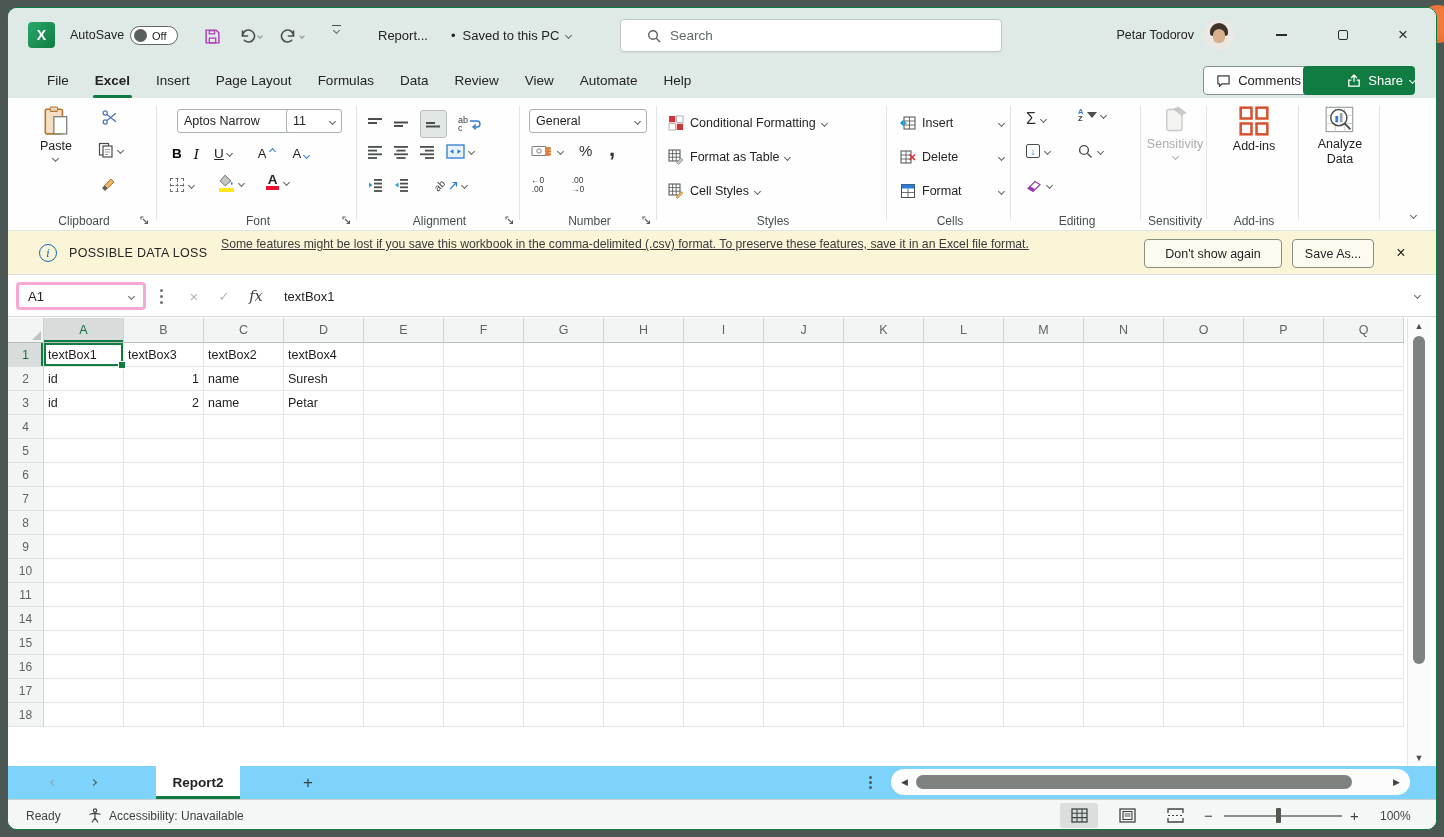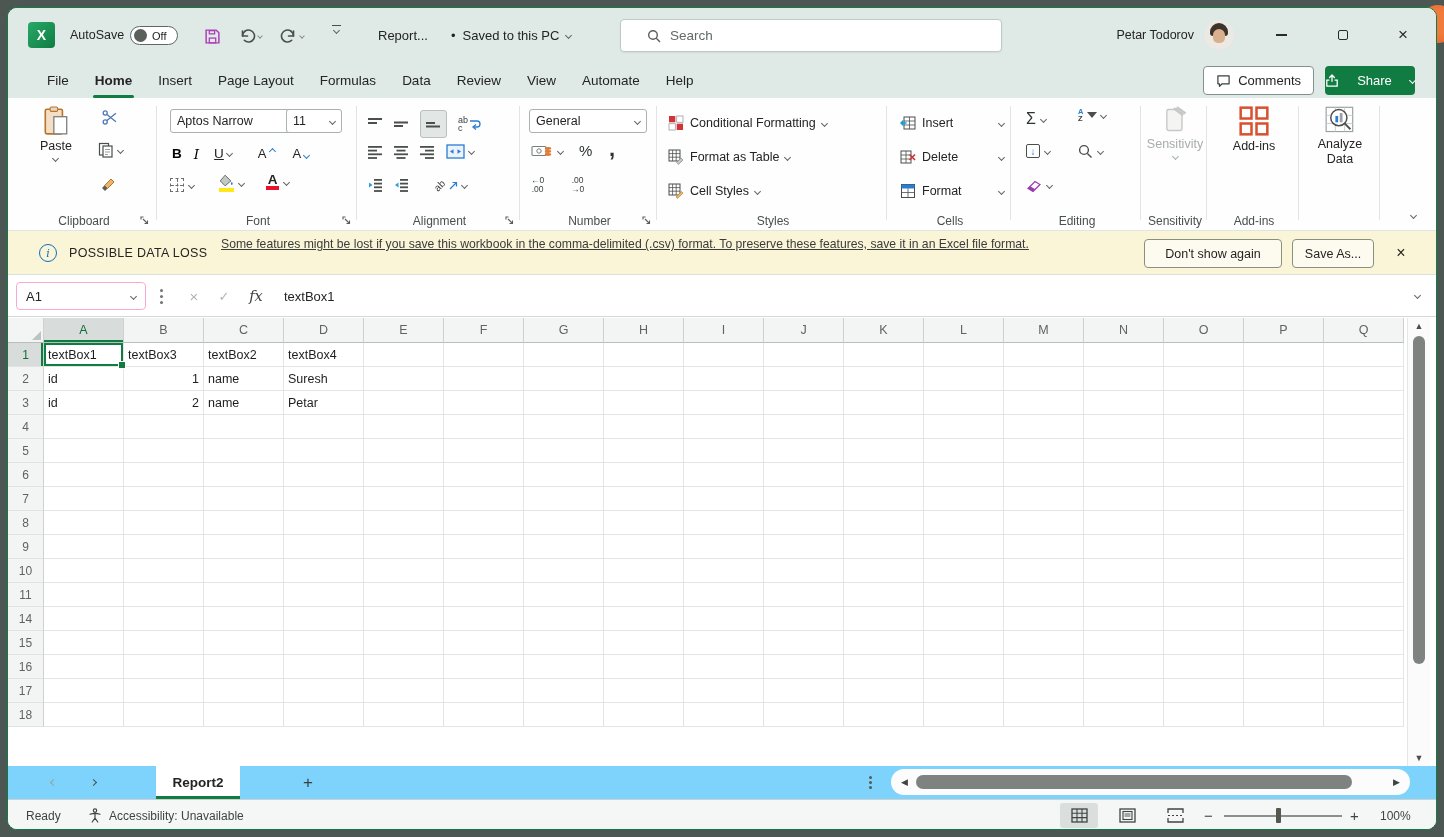--- a/index.html
+++ b/index.html
@@ -37,21 +37,21 @@
   .wc .box{width:10px;height:10px;border:1.4px solid #2A2A2A;border-radius:2px}
   .wc.close{font-size:17px;font-weight:300}
 
   
   .tabrow{position:absolute;left:0;top:54px;right:0;height:36px;background:#DFE9E5;display:flex}
   .rtabs{display:flex;margin-left:26px}
   .rtab{position:relative;height:36px;display:flex;align-items:center;padding:0 13px;font-size:13.5px;color:#242424}
   .rtab.active{font-weight:bold}
   .rtab.active::after{content:"";position:absolute;left:11px;right:11px;bottom:0;height:3px;border-radius:2px;background:#107C41}
   .commentsbtn{position:absolute;right:122px;top:4px;height:29px;padding:0 12px;background:#fff;border:1px solid #84928D;border-radius:4px;display:flex;align-items:center;gap:7px;font-size:13px;color:#242424}
-  .sharebtn{position:absolute;right:21px;top:4px;height:29px;width:90px;background:#107C41;border-radius:4px;display:flex;align-items:center;justify-content:space-between;gap:7px;font-size:13px;color:#fff}
+  .sharebtn{position:absolute;right:21px;top:4px;height:29px;width:112px;background:#107C41;border-radius:4px;display:flex;align-items:center;justify-content:flex-end;gap:7px;font-size:13px;color:#fff}
   .sharebtn .cv{border-color:#fff}
 
   
   .ribbon{position:absolute;left:0;top:90px;right:0;height:133px;background:#FDFEFD;border-bottom:1px solid #E0E4E2}
   .rgroup{position:absolute;top:0;height:133px}
   .glabel{position:absolute;bottom:3px;left:0;right:0;text-align:center;font-size:12px;color:#494F4C}
   .launcher{position:absolute;bottom:5px;right:4px}
   .gdiv{position:absolute;top:8px;bottom:10px;width:1px;background:#E2E5E4}
   .rrow{position:absolute;display:flex;align-items:center}
   .bigbtn{position:absolute;top:8px;display:flex;flex-direction:column;align-items:center;gap:3px;font-size:12.5px;color:#242424}
@@ -82,21 +82,21 @@
   
   .warnbar{position:absolute;left:0;top:223px;right:0;height:44px;background:#FBF5D8;border-bottom:1px solid #DCDFDB;display:flex;align-items:center}
   .infoc{position:absolute;left:31px;top:13px;width:18px;height:18px;border:1.5px solid #0F6CBD;border-radius:50%;color:#0F6CBD;font-size:11px;font-style:italic;font-family:"DejaVu Serif",serif;display:flex;align-items:center;justify-content:center}
   .warntitle{position:absolute;left:61px;top:0;height:44px;display:flex;align-items:center;font-size:12.5px;color:#242424;letter-spacing:.3px}
   .warnmsg{position:absolute;left:213px;top:5px;width:912px;font-size:12.2px;line-height:16px;color:#3B3B3B;text-decoration:underline}
   .warnbtn{position:absolute;top:8px;height:29px;background:#FDFBEF;border:1px solid #8A8F84;border-radius:4px;display:flex;align-items:center;justify-content:center;font-size:12.5px;color:#242424;padding:0 11px}
   .warnclose{position:absolute;right:22px;top:9px;width:26px;height:26px;display:flex;align-items:center;justify-content:center;font-size:16px;color:#242424}
 
   
   .fbar{position:absolute;left:0;top:267px;right:0;height:42px;background:#fff;border-bottom:1px solid #D5D9D6;display:flex;align-items:center}
-  .namebox{position:absolute;left:8px;top:7px;width:130px;height:28px;border:1px solid #f9a8d4;border-radius:4px;display:flex;align-items:center;justify-content:space-between;padding:0 9px;font-size:13px;color:#242424}
+  .namebox{position:absolute;left:8px;top:7px;width:130px;height:28px;border:3px solid #f9a8d4;border-radius:4px;display:flex;align-items:center;justify-content:space-between;padding:0 9px;font-size:13px;color:#242424}
   .vdots{position:absolute;left:152px;top:14px;width:3px;height:3px;border-radius:50%;background:#707673;box-shadow:0 6px 0 #707673,0 12px 0 #707673}
   .fbtn{position:absolute;top:7px;width:28px;height:28px;display:flex;align-items:center;justify-content:center}
   .fxi{font-family:"DejaVu Serif",serif;font-style:italic;font-size:14.5px;color:#3A3F3C}
   .fcontent{position:absolute;left:276px;top:0;height:42px;display:flex;align-items:center;font-size:13px;color:#242424}
   .fexpand{position:absolute;right:16px;top:18px}
 
   
   .gridwrap{position:absolute;left:0;top:310px;right:26px;height:448px;overflow:hidden;background:#fff}
   .ghead{display:flex}
   .gcorner{position:relative;width:36px;height:25px;background:#F3F5F4;border-right:1px solid #CDD2D0;border-bottom:1px solid #B8BEBB;flex:none}
@@ -193,21 +193,21 @@
         <span class="box"></span>
       </div>
     <div class="wc close" style="right:10px">
         <span>×</span>
       </div>
   </div>
 
   <div class="tabrow">
     <div class="rtabs">
         <div class="rtab">File</div>
-        <div class="rtab active">Home</div>
+        <div class="rtab active">Excel</div>
         <div class="rtab">Insert</div>
         <div class="rtab">Page Layout</div>
         <div class="rtab">Formulas</div>
         <div class="rtab">Data</div>
         <div class="rtab">Review</div>
         <div class="rtab">View</div>
         <div class="rtab">Automate</div>
         <div class="rtab">Help</div>
       </div>
     <div class="commentsbtn">
@@ -260,21 +260,21 @@
           </svg>
       </div>
       <div class="glabel">Clipboard</div>
       <svg class="launcher" width="10" height="10" viewBox="0 0 10 10">
           <path d="M1 3.5 V1 h2.5 M3 3 l4.5 4.5 M7.5 4.5 V7.5 H4.5" fill="none" stroke="#5A5F5C" stroke-width="1.1"></path>
         </svg>
     </div>
     <div class="gdiv" style="left:148px"></div>
 
     <div class="rgroup" style="left:152px;width:196px">
-      <div class="combo" style="position:absolute;left:10px;top:11px;width:135px">
+      <div class="combo" style="position:absolute;left:17px;top:11px;width:135px">
         <span>Aptos Narrow</span>
           <span class="cv"></span>
       </div>
       <div class="combo" style="position:absolute;left:126px;top:11px;width:56px">
         <span>11</span>
           <span class="cv"></span>
       </div>
       <div class="rrow" style="left:12px;top:46px;gap:12px">
         <span class="bld">B</span>
         <span class="itl">I</span>

